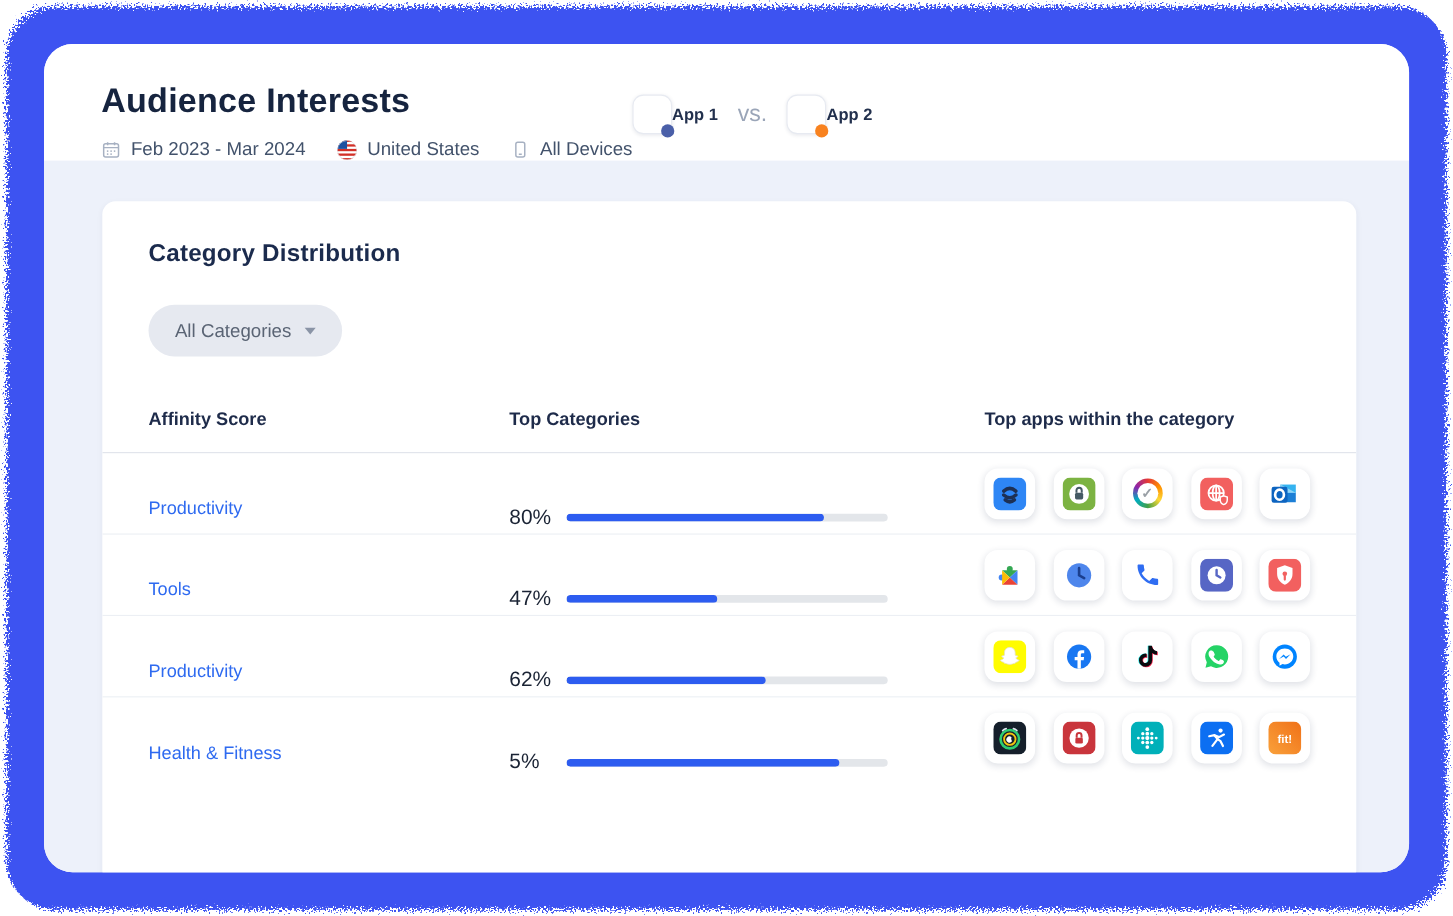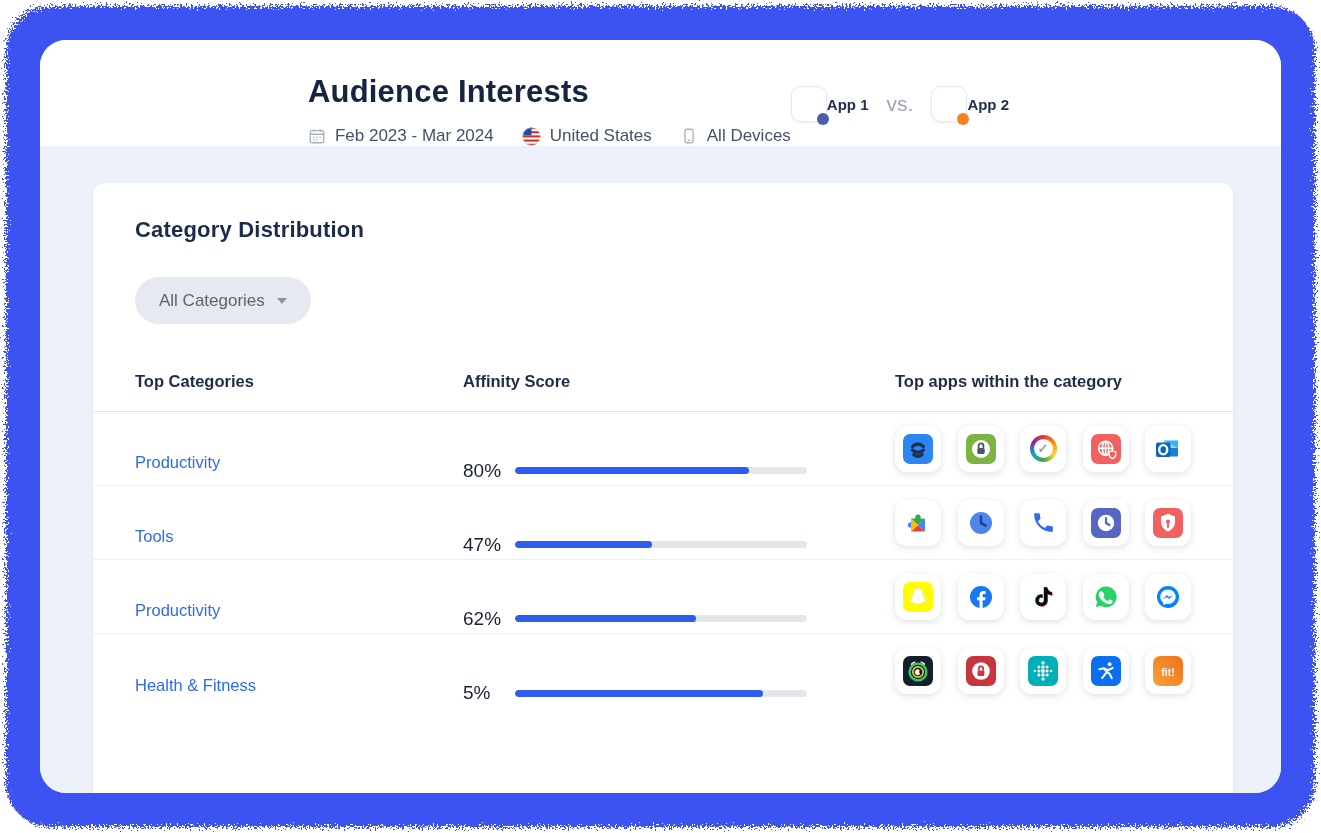--- a/index.html
+++ b/index.html
@@ -8,21 +8,21 @@
 
   
   .frame { position:absolute; inset:6px; border-radius:44px; background:#3c53f1;
            filter:url(#rough); }
 
   .panel { position:absolute; inset:40px; background:#ffffff; border-radius:26px;
            overflow:hidden; display:flex; flex-direction:column; }
 
   
   .topbar { height:140px; background:#fff; padding:34px 56px 0 52px;
-            display:flex; justify-content:center; align-items:flex-start; }
+            display:flex; justify-content:flex-start; align-items:flex-start; }
   .page-title { font-size:31px; font-weight:700; color:#16243f; letter-spacing:.2px; }
   .meta { display:flex; align-items:center; gap:28px; margin-top:16px; }
   .meta-item { display:flex; align-items:center; gap:9px; font-size:17px; color:#42526b; cursor:default; }
 
   
   .compare { display:flex; align-items:center; margin-top:12px; }
   .app-box { position:relative; width:36px; height:36px; border-radius:10px; background:#fff;
              border:1px solid #e7eaf1; box-shadow:0 1px 3px rgba(25,40,80,.08); }
   .app-dot { position:absolute; right:-3px; bottom:-4px; width:12px; height:12px; border-radius:50%; }
   .app-label { font-size:15px; color:#22304d; font-weight:600; }
@@ -152,22 +152,22 @@
   <div class="content">
     <div class="card">
       <div class="card-title">Category Distribution</div>
 
       <button class="pill">
         <span>All Categories</span>
         <span class="caret"></span>
       </button>
 
       <div class="thead">
+        <div class="th">Affinity Score</div>
         <div class="th">Top Categories</div>
-        <div class="th">Affinity Score</div>
         <div class="th">Top apps within the category</div>
       </div>
 
       
       <div class="trow">
         <a class="cat-link">Productivity</a>
         <div class="score-cell">
           <span class="score-val">80%</span>
           <div class="track">
             <div class="fill" style="width: 80%; background: rgb(45, 92, 240);"></div>

